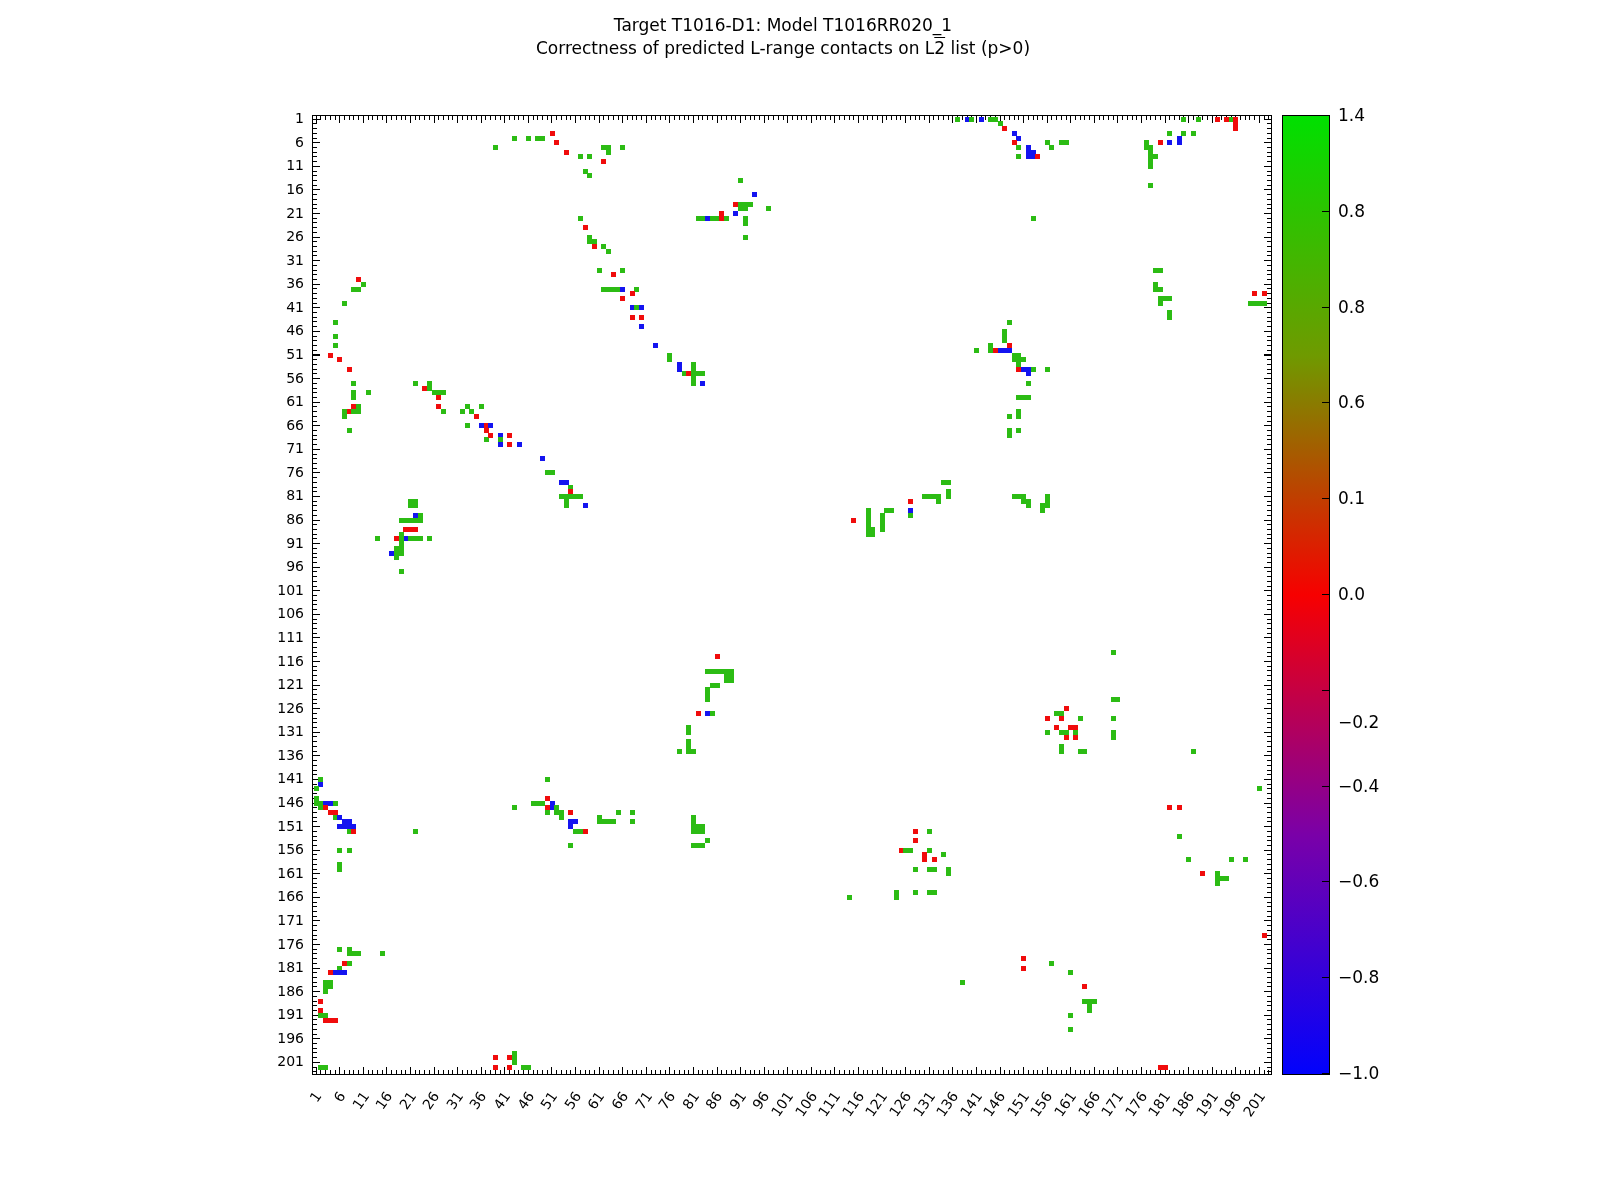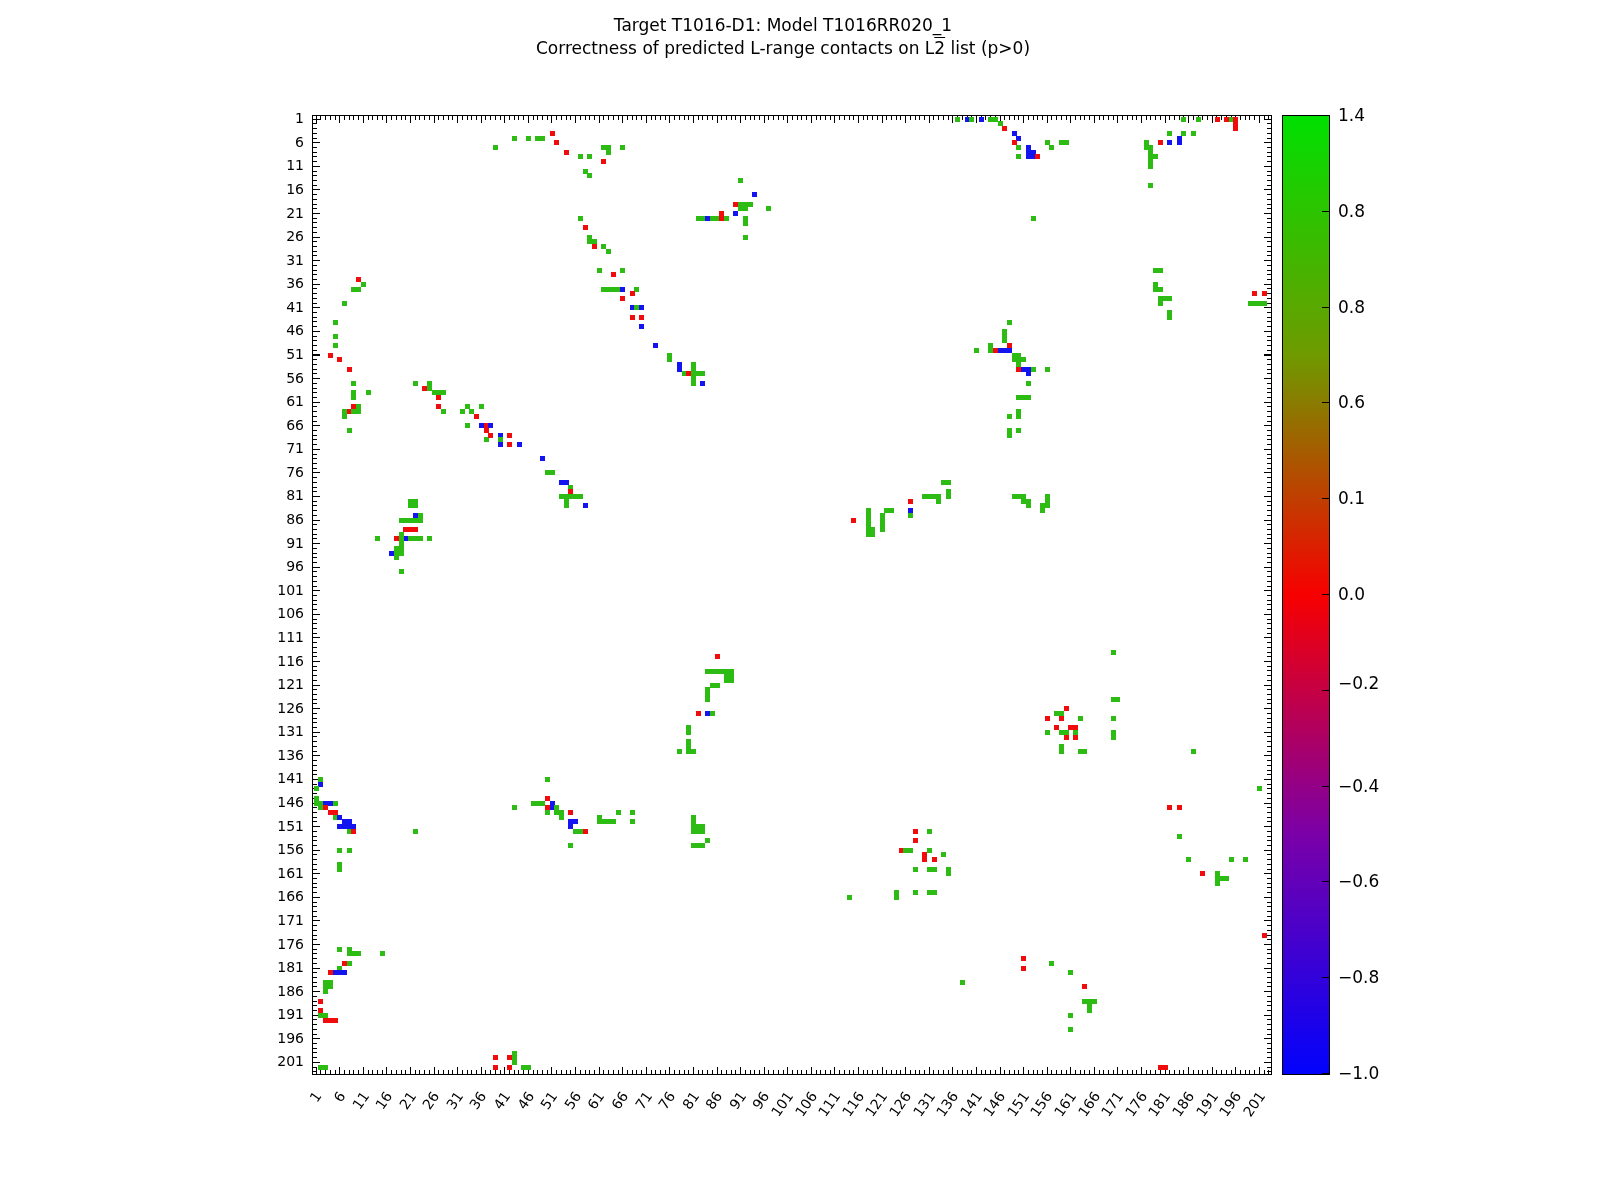--- a/index.html
+++ b/index.html
@@ -677,21 +677,21 @@
       <div class="cblab" style="top: 201.8px;">0.8</div>
       <div class="cbtick" style="top: 210.8px;"></div>
       <div class="cblab" style="top: 297.6px;">0.8</div>
       <div class="cbtick" style="top: 306.6px;"></div>
       <div class="cblab" style="top: 393.4px;">0.6</div>
       <div class="cbtick" style="top: 402.4px;"></div>
       <div class="cblab" style="top: 489.2px;">0.1</div>
       <div class="cbtick" style="top: 498.2px;"></div>
       <div class="cblab" style="top: 585px;">0.0</div>
       <div class="cbtick" style="top: 594px;"></div>
-      <div class="cblab" style="top: 674px;">−0.2</div>
+      <div class="cblab" style="top: 713px;">−0.2</div>
       <div class="cbtick" style="top: 689.8px;"></div>
       <div class="cblab" style="top: 776.6px;">−0.4</div>
       <div class="cbtick" style="top: 785.6px;"></div>
       <div class="cblab" style="top: 872.4px;">−0.6</div>
       <div class="cbtick" style="top: 881.4px;"></div>
       <div class="cblab" style="top: 968.2px;">−0.8</div>
       <div class="cbtick" style="top: 977.2px;"></div>
       <div class="cblab" style="top: 1064px;">−1.0</div>
       <div class="cbtick" style="top: 1073px;"></div>
     </div>

